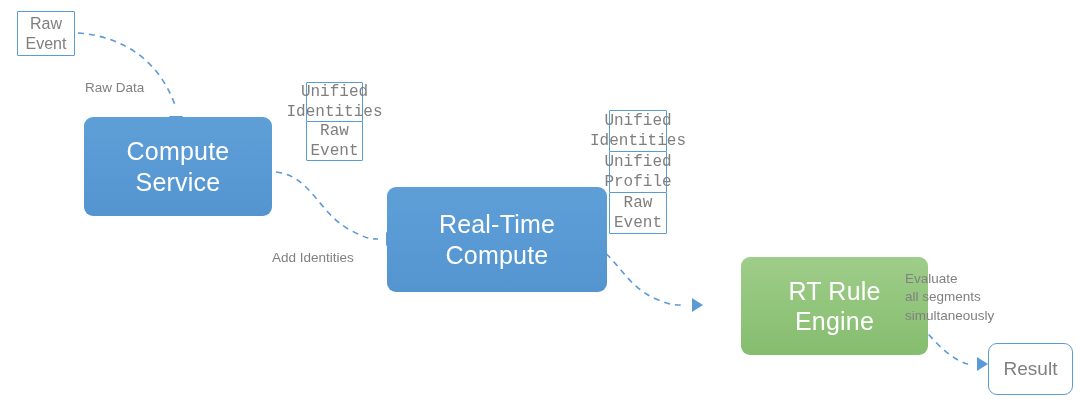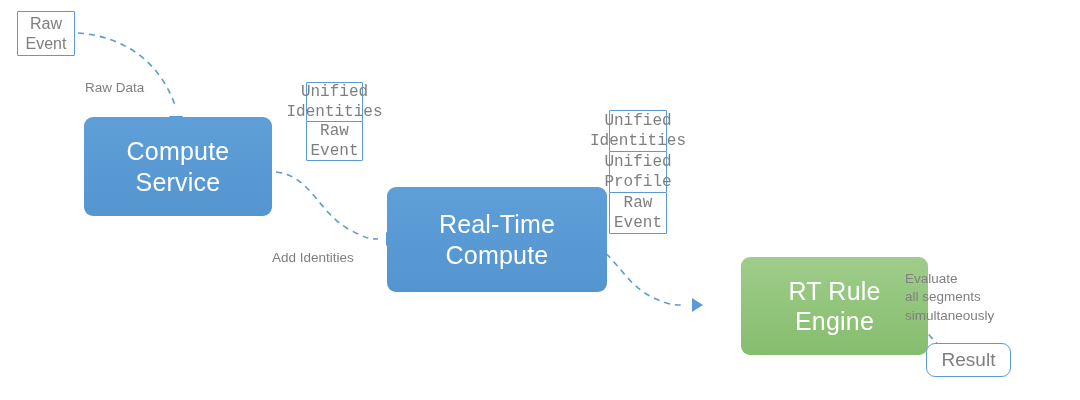--- a/index.html
+++ b/index.html
@@ -156,21 +156,21 @@
       <span class="lbl">Raw
 Event</span>
     </div>
   </div>
 
   <div class="proc-box proc-green" style="left:693px; top:257px; width:187px; height:98px;margin-left:48px;">
     <span class="lbl">RT Rule
 Engine</span>
   </div>
 
-  <div class="term-box" style="left:926px; top:343px; width:85px; height:34px;">
+  <div class="term-box" style="left:988px; top:343px; width:85px; height:52px;">
     <span class="lbl">Result</span>
   </div>
 
   <div class="edge-label" style="left:272px; top:231px;">
     <span>Add Identities</span>
   </div>
   <div class="edge-label" style="left:85px; top:61px;">
     <span>Raw Data</span>
   </div>
   <div class="edge-label" style="left:905px; top:252px;">

